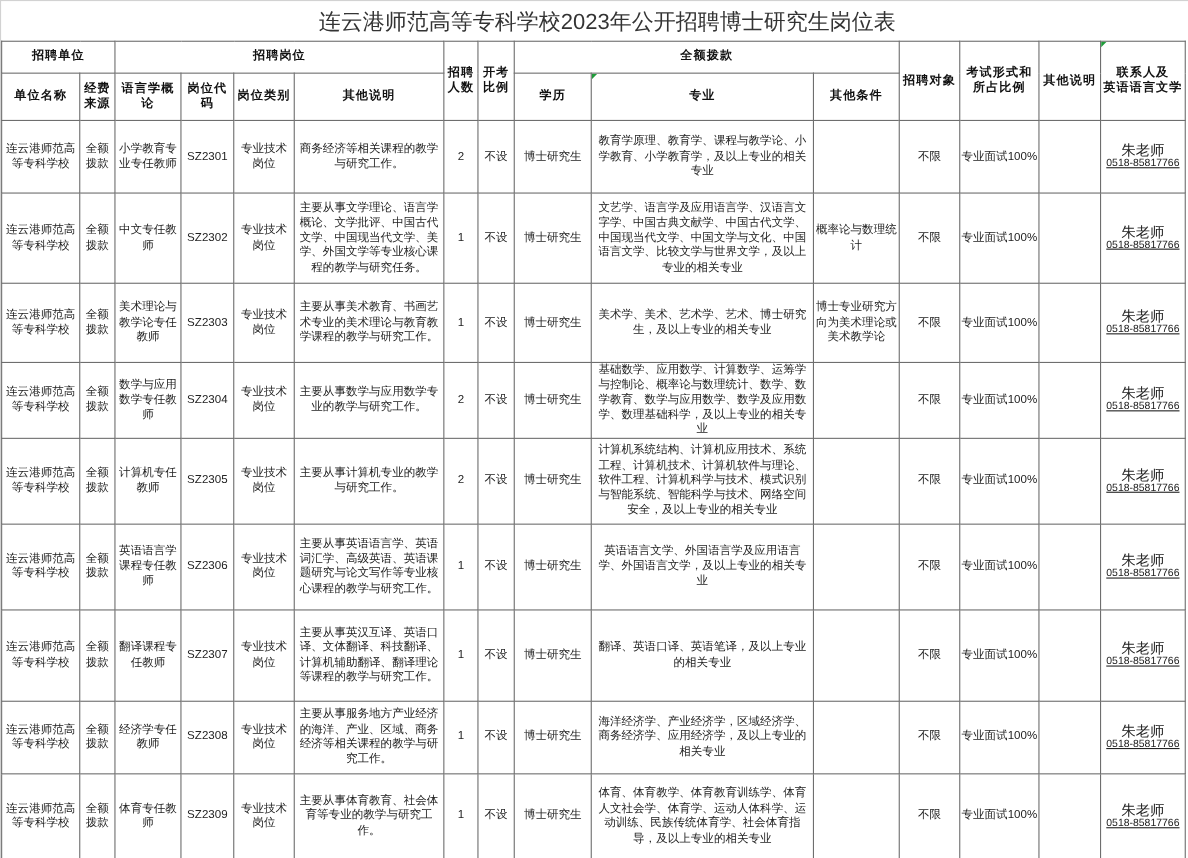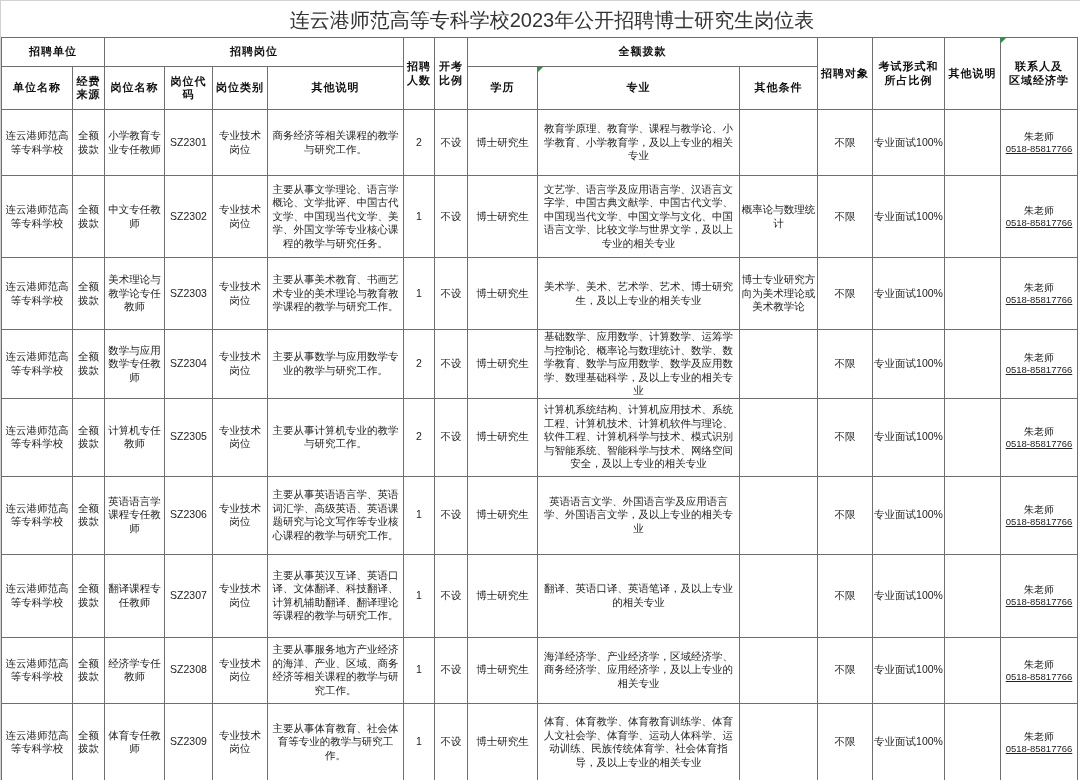--- a/index.html
+++ b/index.html
@@ -33,21 +33,21 @@
     }
     tr.h1 { height: 29px; }
     tr.h2 { height: 43px; }
     tr.r1 { height: 66px; } tr.r2 { height: 82px; } tr.r3 { height: 72px; }
     tr.r4 { height: 66px; } tr.r5 { height: 78px; } tr.r6 { height: 78px; }
     tr.r7 { height: 83px; } tr.r8 { height: 66px; } tr.r9 { height: 78px; }
     td.c-desc { padding: 0 4px; }
     td.c-type { padding: 0 5px; }
     td.c-name { padding: 0 2px; }
     .phone { display: block; font-size: 9.5px; line-height: 12px; text-decoration: underline; }
-    .cname { display: block; font-size: 10px; line-height: 13px; }
+    .cname { display: block; font-size: 13px; line-height: 13px; }
     .err-tri {
       position: absolute; left: 0; top: 0; width: 0; height: 0;
       border-top: 5px solid #1f9c3a; border-right: 5px solid transparent;
     }
   </style>
 </head>
 <body>
 
 <div class="frame"></div>
 
@@ -78,27 +78,27 @@
       <th rowspan="2">招聘
 人数</th>
       <th rowspan="2">开考
 比例</th>
       <th colspan="3">全额拨款</th>
       <th rowspan="2">招聘对象</th>
       <th rowspan="2">考试形式和
 所占比例</th>
       <th rowspan="2">其他说明</th>
       <th rowspan="2"><span class="err-tri"></span><span>联系人及
-区域经济学</span></th>
+英语语言文学</span></th>
     </tr>
     <tr class="h2">
       <th>单位名称</th>
       <th>经费
 来源</th>
-      <th>岗位名称</th>
+      <th>语言学概论</th>
       <th>岗位代
 码</th>
       <th>岗位类别</th>
       <th>其他说明</th>
       <th>学历</th>
       <th><span class="err-tri"></span><span>专业</span></th>
       <th>其他条件</th>
     </tr>
   </thead>
   <tbody>

